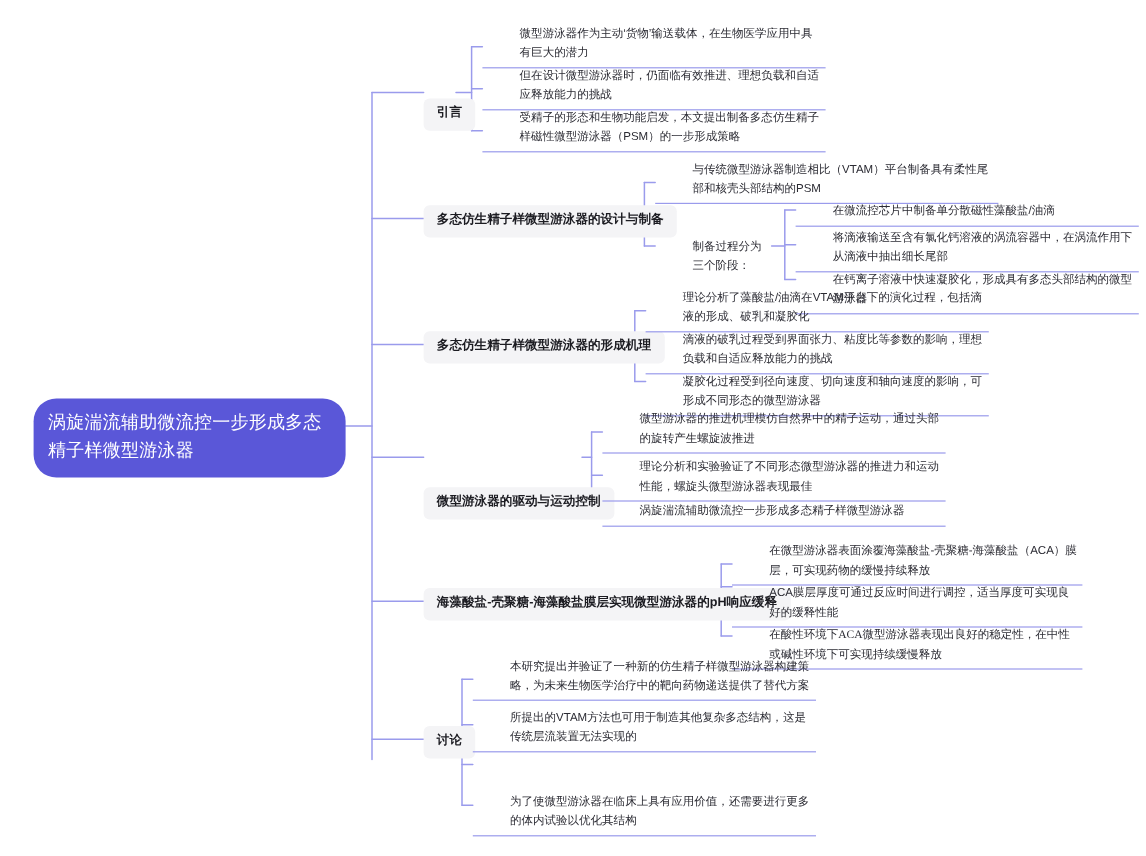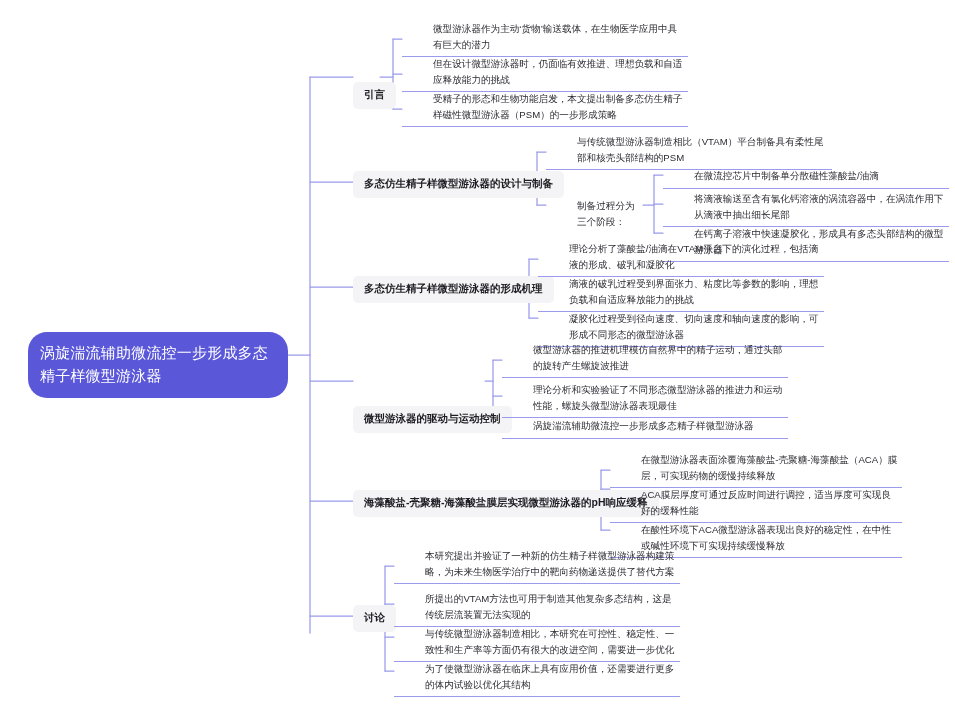--- a/index.html
+++ b/index.html
@@ -189,33 +189,30 @@
 
   <div class="node l2-node" style="left:353px; top:490px;">
     <span>海藻酸盐-壳聚糖-海藻酸盐膜层实现微型游泳器的pH响应缓释</span>
   </div>
   <div class="node leaf-node" style="left:610px; top:449px; width:292px;">
     <span class="leaf-text">在微型游泳器表面涂覆海藻酸盐-壳聚糖-海藻酸盐（ACA）膜层，可实现药物的缓慢持续释放</span>
   </div>
   <div class="node leaf-node" style="left:610px; top:484px; width:292px;">
     <span class="leaf-text">ACA膜层厚度可通过反应时间进行调控，适当厚度可实现良好的缓释性能</span>
   </div>
-  <div class="node leaf-node" style="left:610px; top:519px; width:292px;">
+  <div class="node leaf-node" style="left:610px; top:519px; width:292px;font-family:Liberation Serif, serif;">
     <span class="leaf-text">在酸性环境下ACA微型游泳器表现出良好的稳定性，在中性或碱性环境下可实现持续缓慢释放</span>
   </div>
 
   <div class="node l2-node" style="left:353px; top:605px;">
     <span>讨论</span>
   </div>
   <div class="node leaf-node" style="left:394px; top:545px; width:286px;">
     <span class="leaf-text">本研究提出并验证了一种新的仿生精子样微型游泳器构建策略，为未来生物医学治疗中的靶向药物递送提供了替代方案</span>
   </div>
   <div class="node leaf-node" style="left:394px; top:588px; width:286px;">
     <span class="leaf-text">所提出的VTAM方法也可用于制造其他复杂多态结构，这是传统层流装置无法实现的</span>
   </div>
-  <div class="node leaf-node" style="left:394px; top:623px; width:286px;">
-    <span class="leaf-text">与传统微型游泳器制造相比，本研究在可控性、稳定性、一致性和生产率等方面仍有很大的改进空间，需要进一步优化</span>
-  </div>
   <div class="node leaf-node" style="left:394px; top:658px; width:286px;">
     <span class="leaf-text">为了使微型游泳器在临床上具有应用价值，还需要进行更多的体内试验以优化其结构</span>
   </div>
 
 </div>
 
 </body></html>

